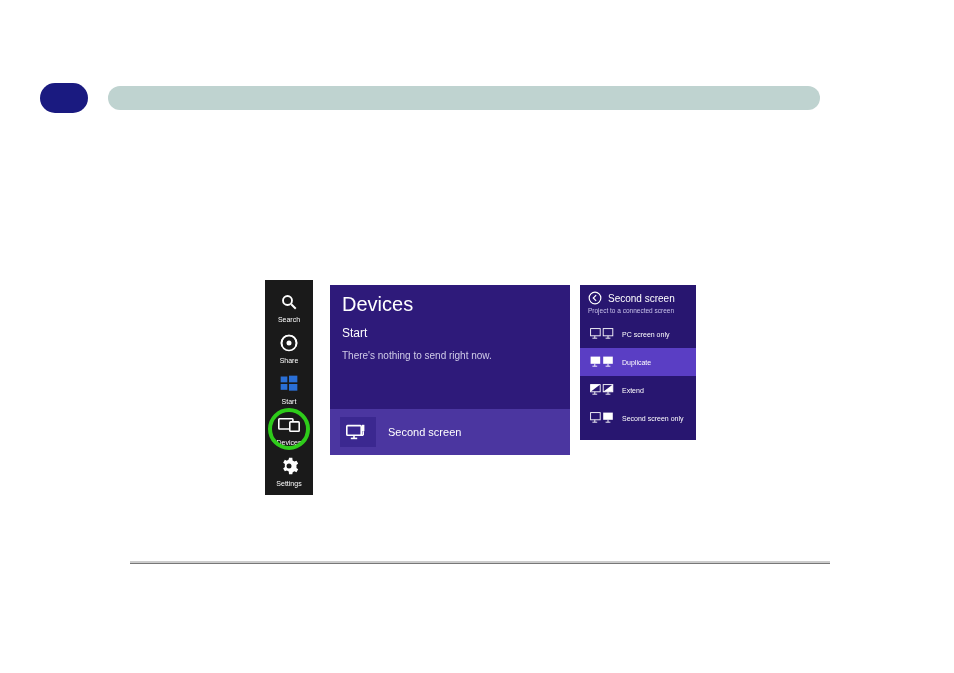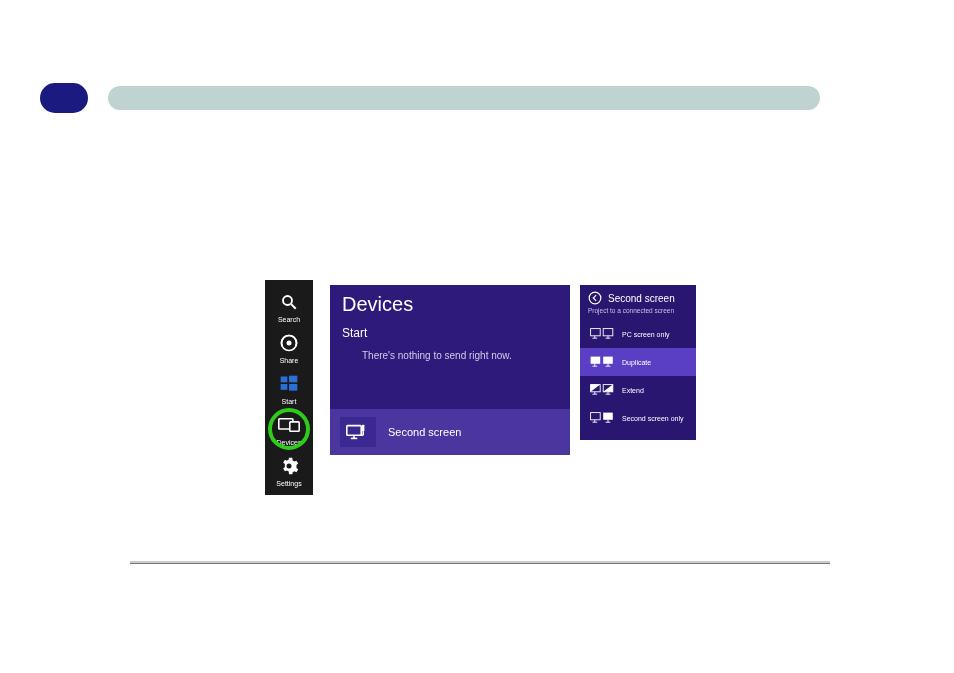--- a/index.html
+++ b/index.html
@@ -94,21 +94,20 @@
     padding: 8px 12px 0 12px;
   }
   .devices-panel .dp-sub {
     font-size: 12px;
     padding: 10px 12px 0 12px;
   }
   .devices-panel .dp-msg {
     font-size: 10px;
     padding: 10px 12px 0 12px;
     color: #d0cce8;
-    margin-left: 20px;
   }
   .second-screen-row {
     position: absolute;
     bottom: 0;
     left: 0;
     right: 0;
     height: 46px;
     background: #4b36a0;
     display: flex;
     align-items: center;

